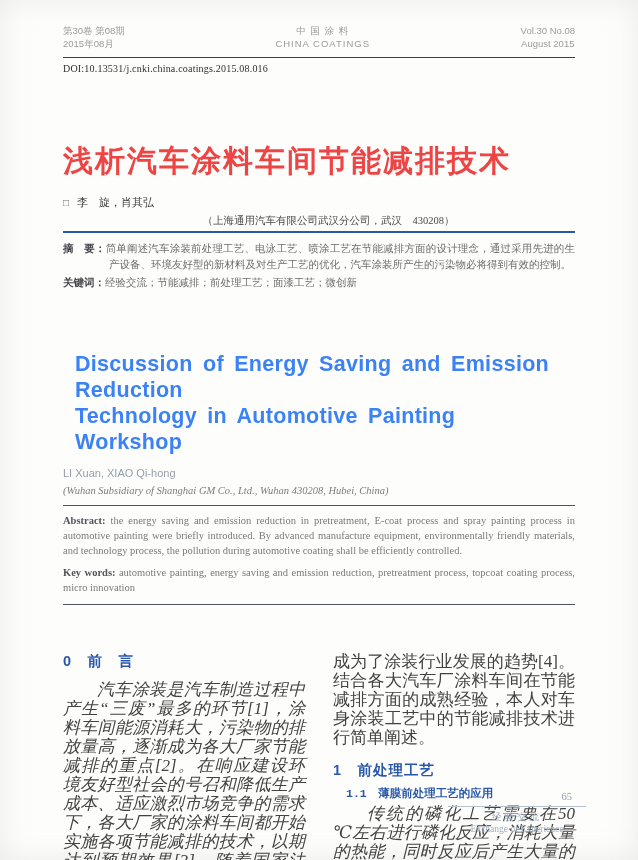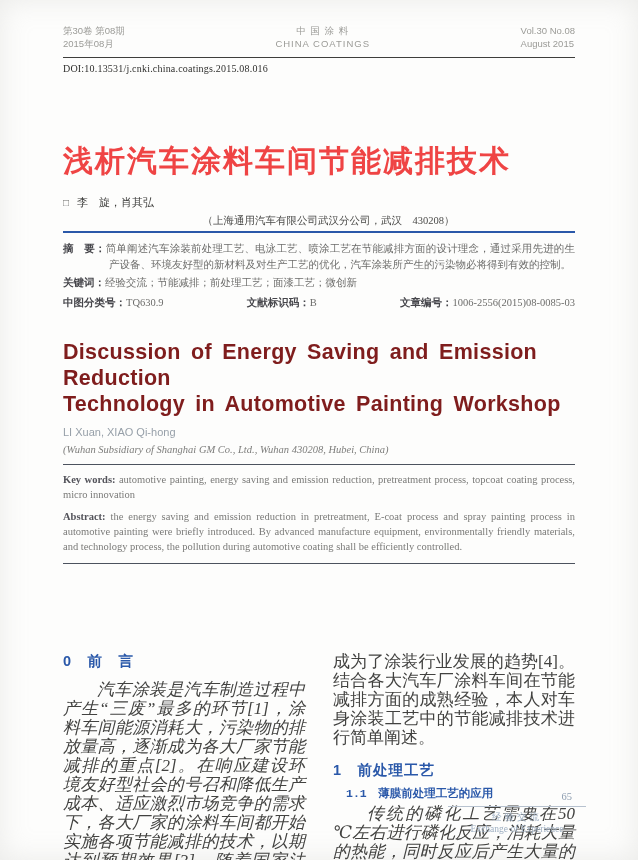--- a/index.html
+++ b/index.html
@@ -13,43 +13,43 @@
     background:#fdfdfc;
     box-shadow:inset 0 0 28px rgba(180,180,175,.25);
   }
   
   .header{position:absolute;top:24px;left:63px;right:63px;}
   .header-row{display:flex;justify-content:space-between;align-items:flex-start;
     color:#9b9b97;font-size:9.5px;line-height:13px;
     font-family:"Liberation Sans","DejaVu Sans",sans-serif;}
   .header-col{white-space:nowrap;}
   .header-col.center{text-align:center;letter-spacing:1px;}
-  .header-col.right{text-align:left;}
+  .header-col.right{text-align:center;}
   .rule-dark{border-top:1.6px solid #3e3e3c;margin-top:7px;}
   .doi{margin-top:5px;font-size:10px;color:#2f2f2d;letter-spacing:.2px;}
   
   .title-block{position:absolute;top:141px;left:63px;right:63px;}
   .cn-title{margin:0;font-family:"Liberation Sans","DejaVu Sans",sans-serif;
     font-weight:bold;font-size:30px;letter-spacing:2px;color:#ef4444;}
   .authors-line{margin-top:13px;font-size:11px;color:#3c3c3a;}
   .author-marker{display:inline-block;margin-right:8px;color:#6a6a68;font-size:10px;}
   .affil-cn{margin-top:4px;padding-left:19px;font-size:10.5px;color:#4a4a48;text-align:center;}
   
   .cn-abstract{position:absolute;top:231px;left:63px;right:63px;
     border-top:2.5px solid #2a58a9;padding-top:8px;
     font-size:10.5px;line-height:16px;color:#6d6d6b;}
   .cn-abstract b{color:#45454a;font-weight:bold;}
   .hang{margin:0;padding-left:46px;text-indent:-46px;text-align:justify;}
   .kw{margin:2px 0 0 0;}
   .clc-row{display:flex;justify-content:space-between;margin-top:4px;}
   .clc-row span{white-space:nowrap;}
   
   .en-block{position:absolute;top:339px;left:63px;right:63px;}
-  .en-title{margin:0;font-family:"Liberation Sans","DejaVu Sans",sans-serif;
-    font-weight:bold;font-size:21.5px;line-height:26px;color:#7f1d1d;
+  .en-title{margin:12px;font-family:"Liberation Sans","DejaVu Sans",sans-serif;
+    font-weight:bold;font-size:21.5px;line-height:26px;color:#3b82f6;
     letter-spacing:.3px;word-spacing:4px;}
   .en-authors{margin-top:9px;font-size:11px;color:#97a0a9;
     font-family:"Liberation Sans","DejaVu Sans",sans-serif;}
   .en-affil{margin-top:6px;font-size:10.5px;font-style:italic;color:#7d7d7b;}
   .rule-en{border-top:1.5px solid #4c535e;margin-top:9px;}
   .en-abs{margin:7px 0 0 0;font-size:10.5px;line-height:15px;
     text-align:justify;color:#7a7a78;}
   .en-abs b{color:#53535a;}
   
   .body-cols{position:absolute;top:652px;left:63px;right:63px;display:flex;gap:28px;}
@@ -98,37 +98,32 @@
     <h1 class="cn-title">浅析汽车涂料车间节能减排技术</h1>
     <div class="authors-line">
       <span class="author-marker">□</span><span>李　旋，肖其弘</span>
     </div>
     <div class="affil-cn">（上海通用汽车有限公司武汉分公司，武汉　430208）</div>
   </div>
 
   <div class="cn-abstract">
     <p class="hang"><b>摘　要：</b><span>简单阐述汽车涂装前处理工艺、电泳工艺、喷涂工艺在节能减排方面的设计理念，通过采用先进的生产设备、环境友好型的新材料及对生产工艺的优化，汽车涂装所产生的污染物必将得到有效的控制。</span></p>
     <p class="hang kw"><b>关键词：</b><span>经验交流；节能减排；前处理工艺；面漆工艺；微创新</span></p>
-    <div class="clc-row">
-      <span><b>中图分类号：</b><span>TQ630.9</span></span>
-      <span><b>文献标识码：</b><span>B</span></span>
-      <span><b>文章编号：</b><span>1006-2556(2015)08-0085-03</span></span>
-    </div>
   </div>
 
   <div class="en-block">
     <h2 class="en-title">
       <div>Discussion of Energy Saving and Emission Reduction</div>
       <div>Technology in Automotive Painting Workshop</div>
     </h2>
     <div class="en-authors">LI Xuan, XIAO Qi-hong</div>
     <div class="en-affil">(Wuhan Subsidiary of Shanghai GM Co., Ltd., Wuhan 430208, Hubei, China)</div>
     <div class="rule-en"></div>
+    <p class="en-abs"><b>Abstract:</b><span> the energy saving and emission reduction in pretreatment, E-coat process and spray painting process in automotive painting were briefly introduced. By advanced manufacture equipment, environmentally friendly materials, and technology process, the pollution during automotive coating shall be efficiently controlled.</span></p>
     <p class="en-abs"><b>Key words:</b><span> automotive painting, energy saving and emission reduction, pretreatment process, topcoat coating process, micro innovation</span></p>
-    <p class="en-abs"><b>Abstract:</b><span> the energy saving and emission reduction in pretreatment, E-coat process and spray painting process in automotive painting were briefly introduced. By advanced manufacture equipment, environmentally friendly materials, and technology process, the pollution during automotive coating shall be efficiently controlled.</span></p>
     <div class="rule-en"></div>
   </div>
 
   <div class="body-cols">
     <div class="col">
       <h3 class="sec-h">0　前　言</h3>
       <p class="body-p indent">汽车涂装是汽车制造过程中产生“三废”最多的环节[1]，涂料车间能源消耗大，污染物的排放量高，逐渐成为各大厂家节能减排的重点[2]。在响应建设环境友好型社会的号召和降低生产成本、适应激烈市场竞争的需求下，各大厂家的涂料车间都开始实施各项节能减排的技术，以期达到预期效果[3]。随着国家法律法规的日益严格，建设“绿色涂料车间”已逐渐</p>
     </div>
     <div class="col">
       <p class="body-p">成为了涂装行业发展的趋势[4]。结合各大汽车厂涂料车间在节能减排方面的成熟经验，本人对车身涂装工艺中的节能减排技术进行简单阐述。</p>

